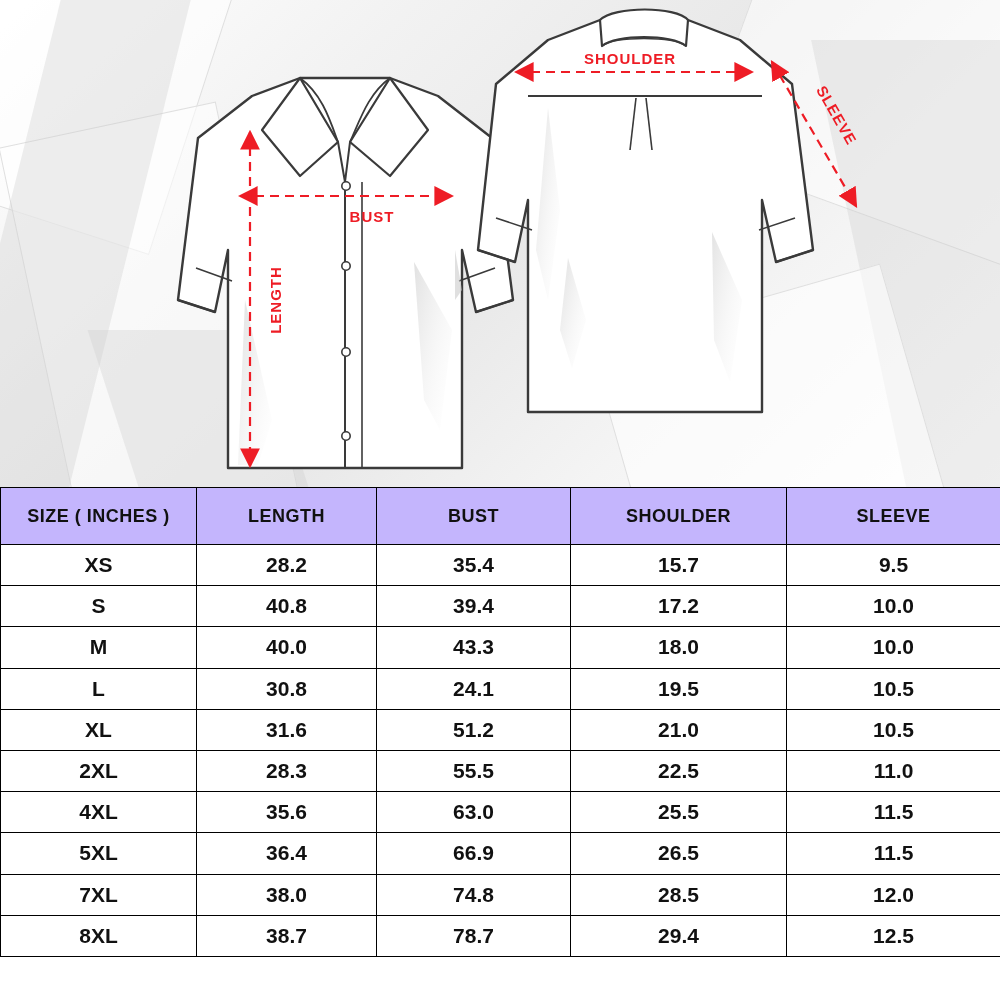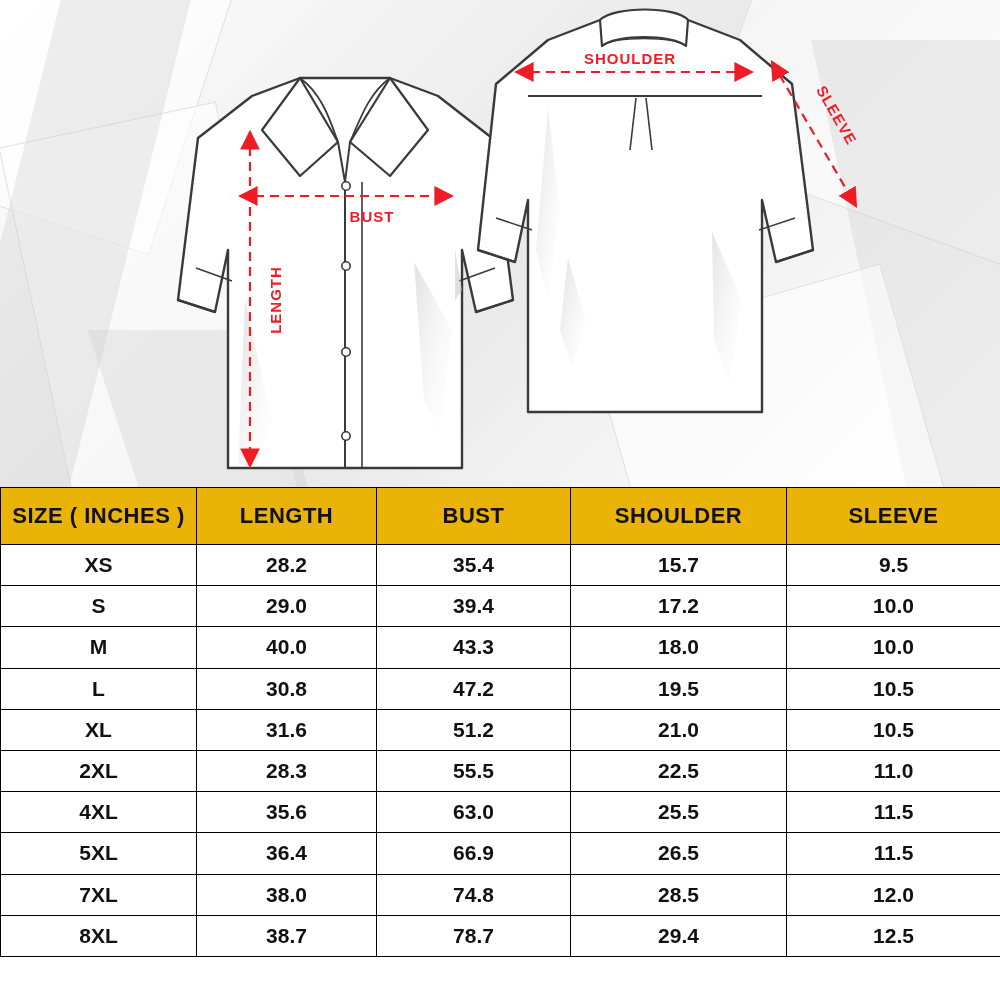--- a/index.html
+++ b/index.html
@@ -53,23 +53,23 @@
     table-layout: fixed;
   }
   .size-table th, .size-table td {
     border: 1px solid #000000;
     text-align: center;
     font-family: "Liberation Sans", sans-serif;
     font-weight: bold;
     color: #111111;
   }
   .size-table thead th {
-    background: #eab308;
+    background: #c4b5fd;
     height: 54px;
-    font-size: 22px;
+    font-size: 18px;
     letter-spacing: 0.5px;
   }
   .size-table tbody td {
     height: 38.2px;
     font-size: 21px;
     background: #ffffff;
     margin-left: 41px;
   }
   .col-size   { width: 196px; }
   .col-length { width: 180px; }
@@ -226,36 +226,36 @@
     <tbody>
       <tr>
         <td>XS</td>
         <td>28.2</td>
         <td>35.4</td>
         <td>15.7</td>
         <td>9.5</td>
       </tr>
       <tr>
         <td>S</td>
-        <td>29.0</td>
+        <td>40.8</td>
         <td>39.4</td>
         <td>17.2</td>
         <td>10.0</td>
       </tr>
       <tr>
         <td>M</td>
         <td>40.0</td>
         <td>43.3</td>
         <td>18.0</td>
         <td>10.0</td>
       </tr>
       <tr>
         <td>L</td>
         <td>30.8</td>
-        <td>47.2</td>
+        <td>24.1</td>
         <td>19.5</td>
         <td>10.5</td>
       </tr>
       <tr>
         <td>XL</td>
         <td>31.6</td>
         <td>51.2</td>
         <td>21.0</td>
         <td>10.5</td>
       </tr>

